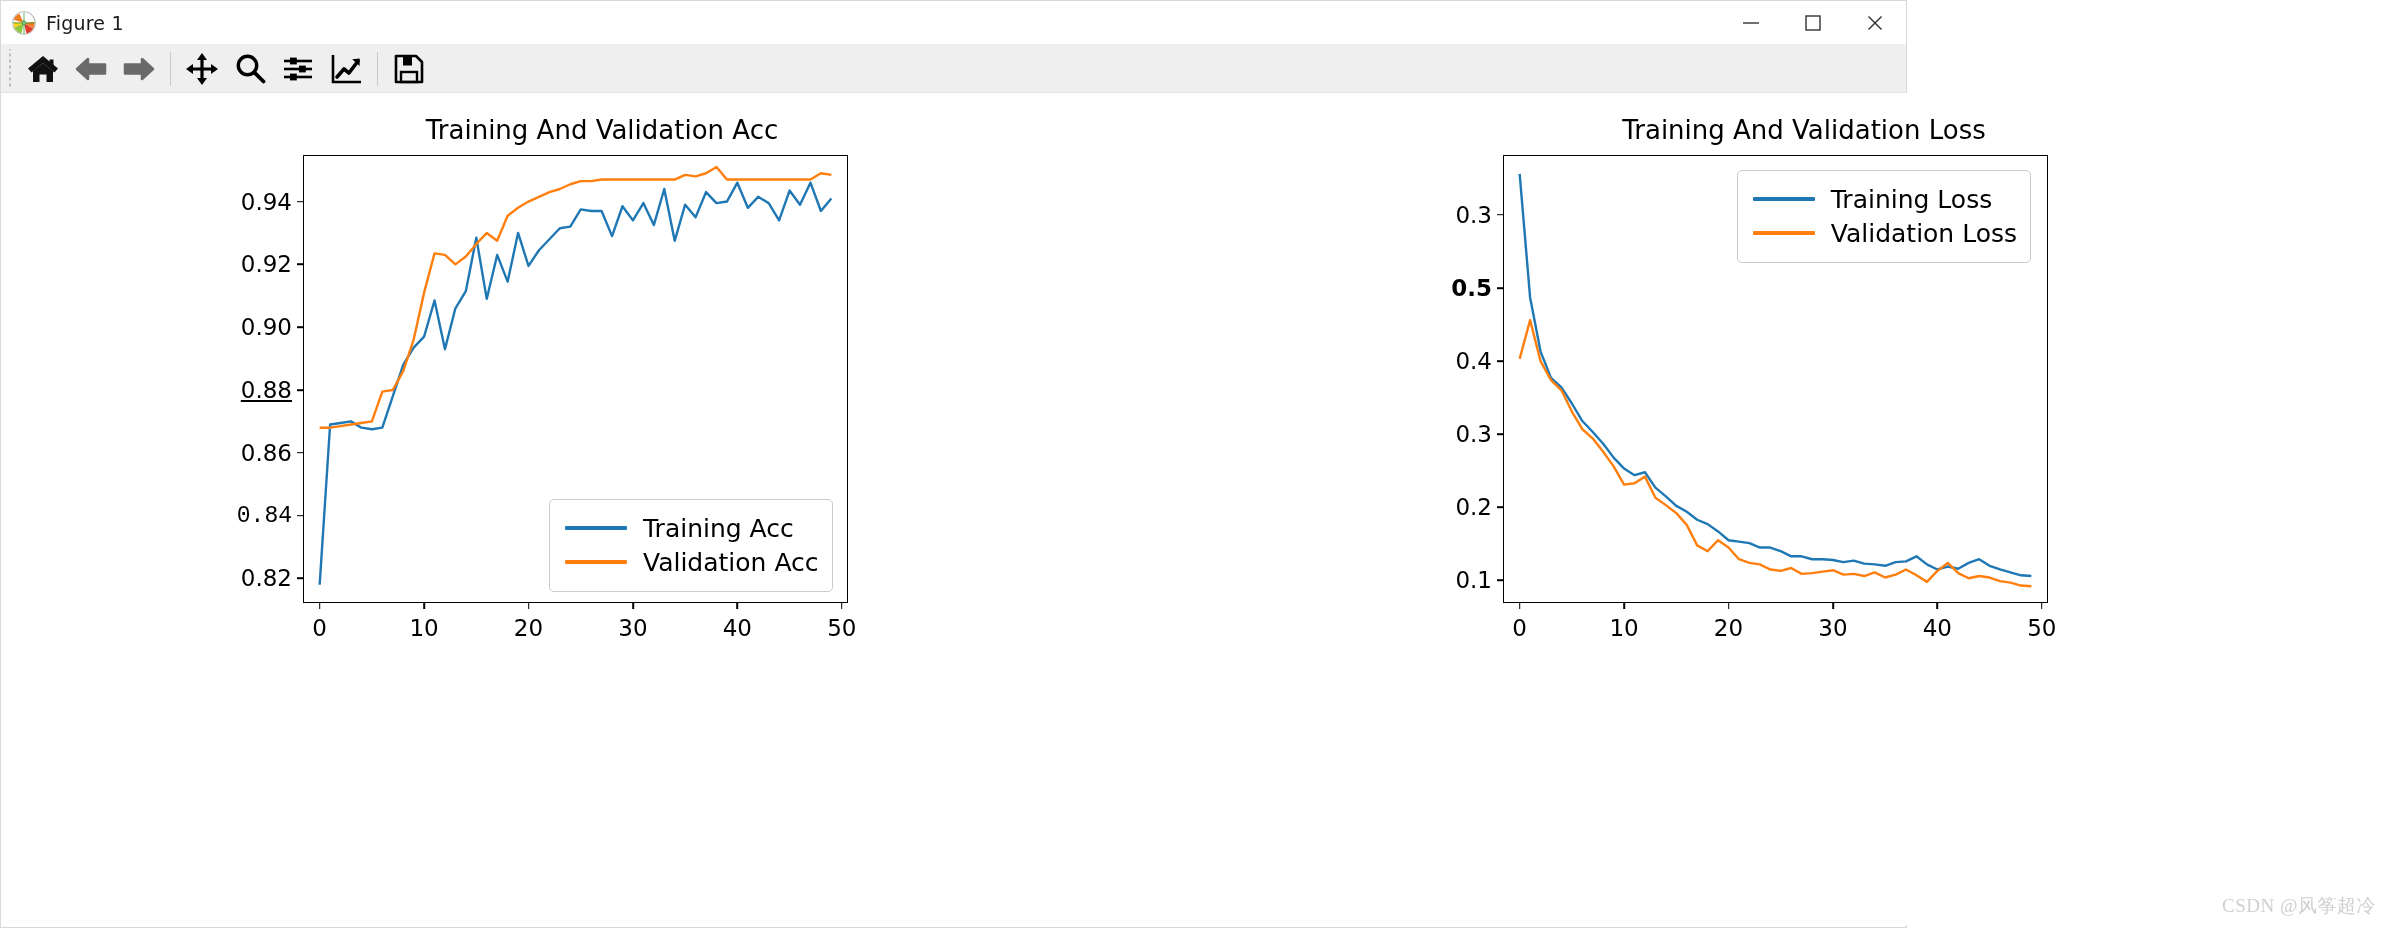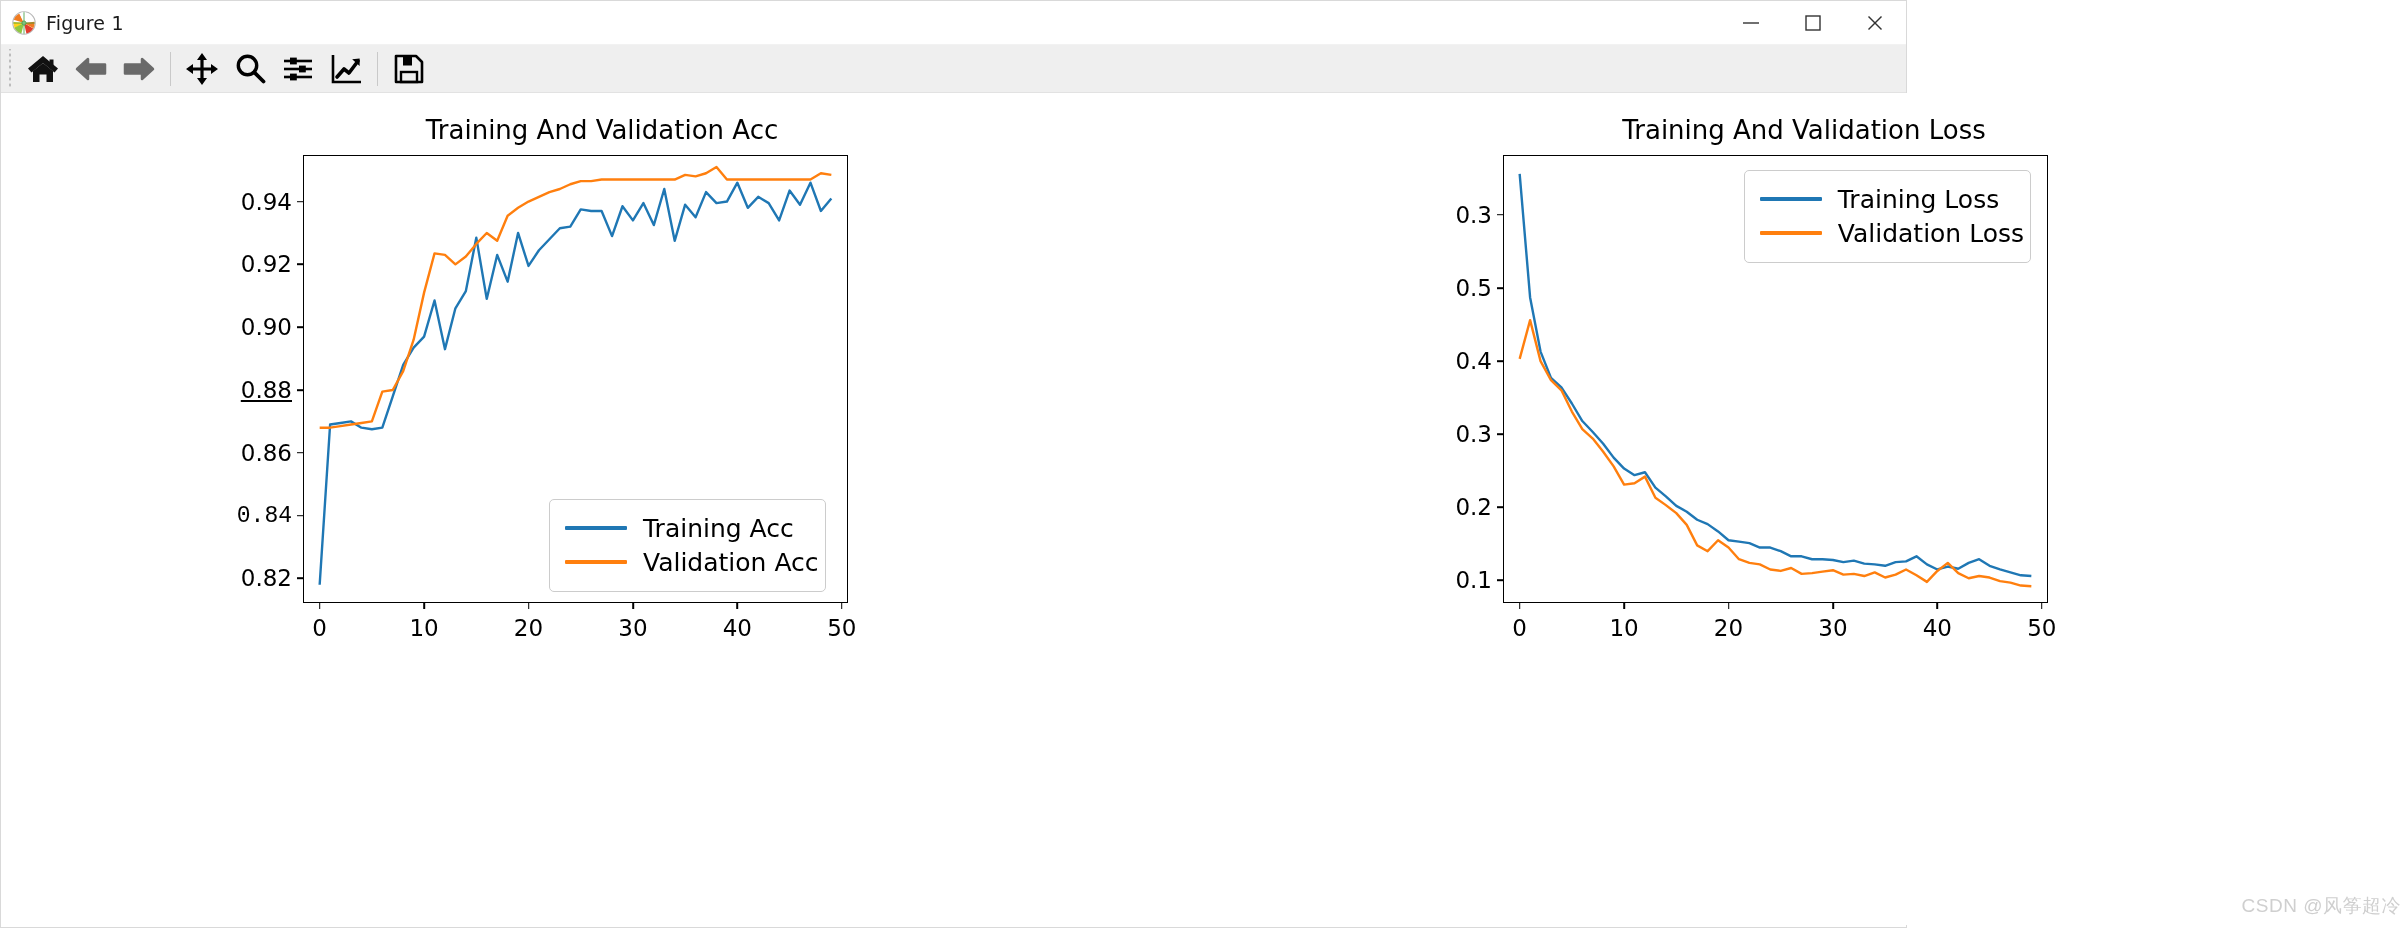--- a/index.html
+++ b/index.html
@@ -124,42 +124,42 @@
     position: absolute; top: 100%; height: 7px; width: 1.6px;
     background: #000; transform: translateX(-50%);
   }
 
   
   .legend {
     position: absolute;
     background: #ffffff;
     border: 1.3px solid #cccccc;
     border-radius: 5px;
-    padding: 11px 6px 12px 15px;
+    padding: 11px 13px 12px 15px;
   }
   .legend-row { display: flex; align-items: center; height: 34px; }
   .legend-line {
     width: 62px; height: 4px; margin-right: 16px; flex: 0 0 62px;
     border-radius: 1px;
   }
   .legend-label {
     font-size: 25px; color: #000;
     font-family: "DejaVu Sans", sans-serif;
     white-space: nowrap;
   }
 
   .legend-acc  { left: 245px; bottom: 10px; margin-top: 48px; }
   .legend-loss { right: 16px; top: 14px; }
 
   .watermark {
     position: absolute;
-    right: 4px; bottom: 6px;
+    right: 29px; bottom: 6px;
     font-size: 19px;
     color: #cfcfcf;
-    font-family: Liberation Sans, sans-serif;
+    font-family: Liberation Serif, serif;
     letter-spacing: .5px;
   }
 </style>
 </head>
 <body>
 
 <div class="window">
 
   <div class="titlebar">
     <div class="title-left">
@@ -344,21 +344,21 @@
 
         <div id="loss-yticks">
             <div class="tick-y" style="top: 95.1639%;">0.1</div>
             <div class="tickmark-y" style="top: 95.1639%;"></div>
             <div class="tick-y" style="top: 78.7705%;">0.2</div>
             <div class="tickmark-y" style="top: 78.7705%;"></div>
             <div class="tick-y" style="top: 62.377%;">0.3</div>
             <div class="tickmark-y" style="top: 62.377%;"></div>
             <div class="tick-y" style="top: 45.9836%;">0.4</div>
             <div class="tickmark-y" style="top: 45.9836%;"></div>
-            <div class="tick-y" style="top: 29.5902%;">0.5</div>
+            <div class="tick-y" style="top: 29.5902%; font-weight: bold;">0.5</div>
             <div class="tickmark-y" style="top: 29.5902%;"></div>
             <div class="tick-y" style="top: 13.1967%;">0.3</div>
             <div class="tickmark-y" style="top: 13.1967%;"></div>
           </div>
         <div id="loss-xticks">
             <div class="tick-x" style="left: 2.88462%;">0</div>
             <div class="tickmark-x" style="left: 2.88462%;"></div>
             <div class="tick-x" style="left: 22.1154%;">10</div>
             <div class="tickmark-x" style="left: 22.1154%;"></div>
             <div class="tick-x" style="left: 41.3462%;">20</div>

